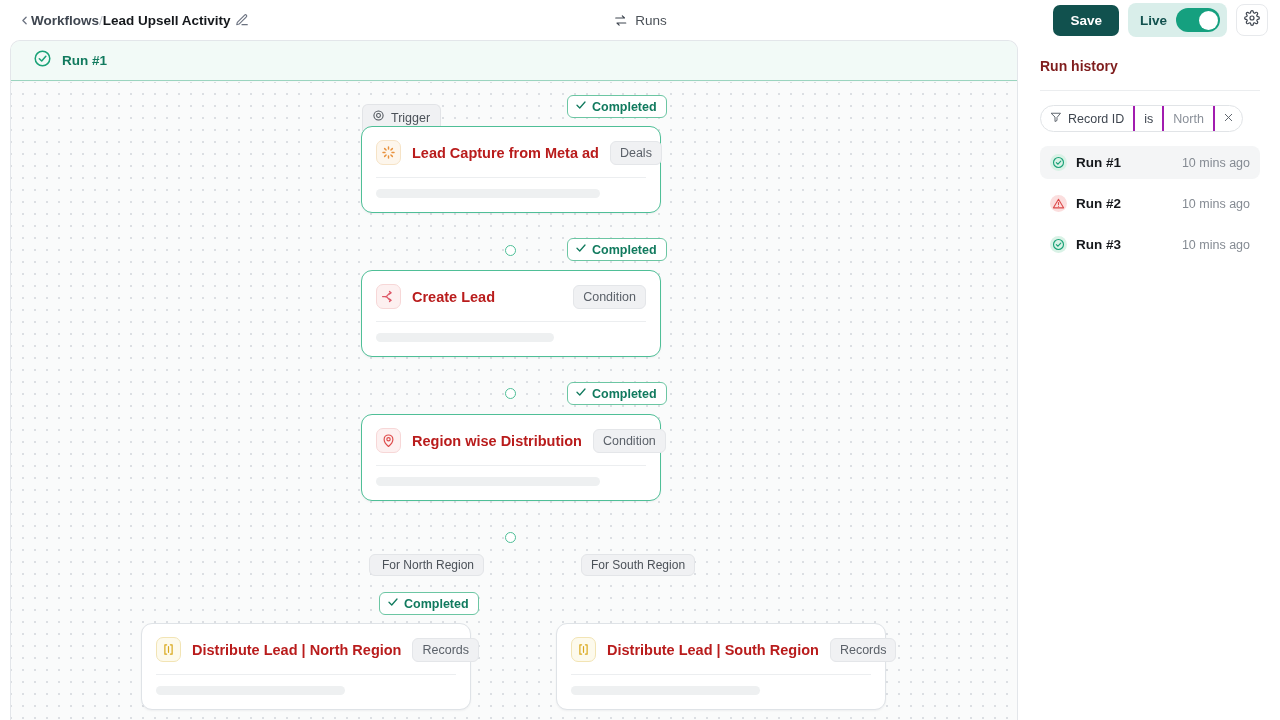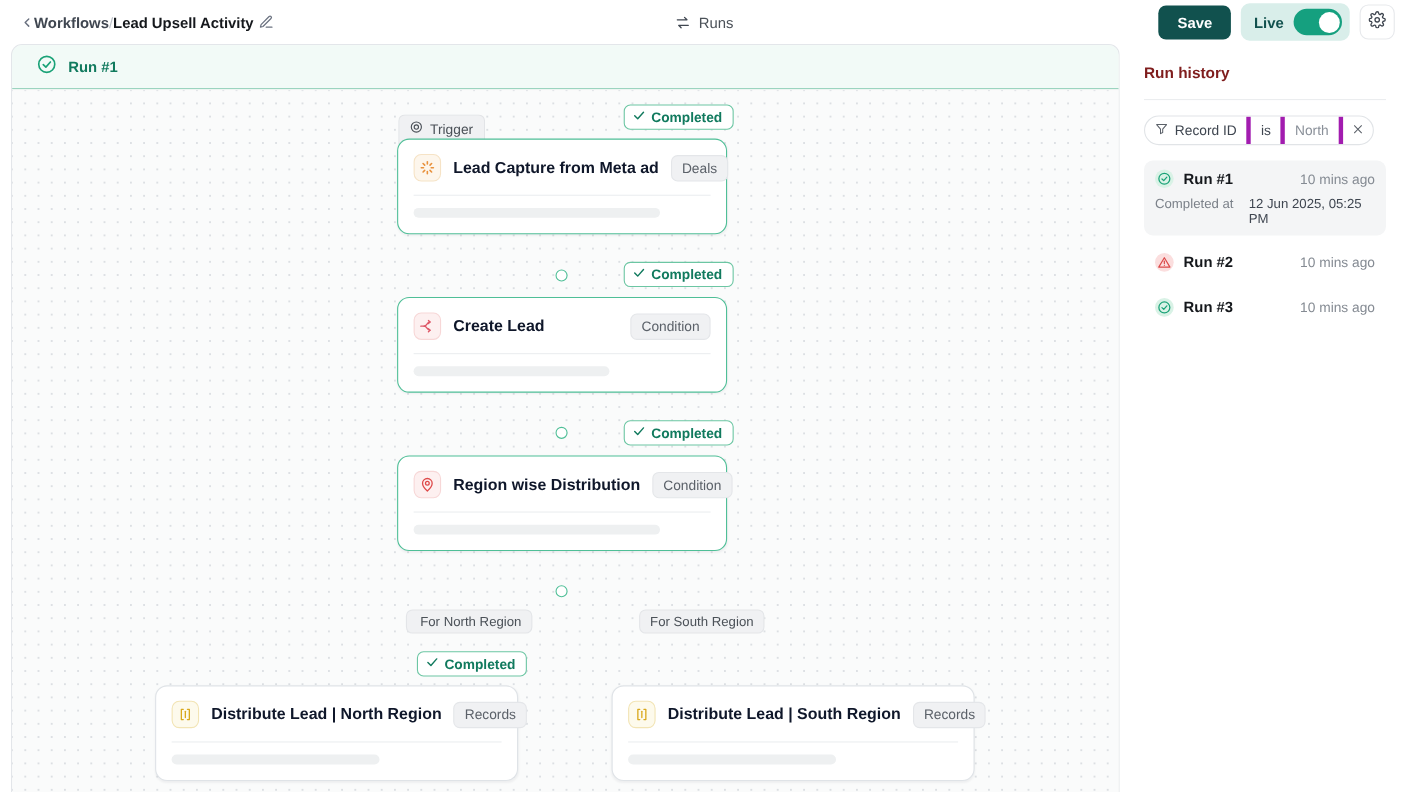--- a/index.html
+++ b/index.html
@@ -143,21 +143,21 @@
   .node-icon {
     width: 25px; height: 25px; flex: none;
     border-radius: 7px;
     display: flex; align-items: center; justify-content: center;
   }
   .ic-amber { background: #fdf6ec; border: 1px solid #f6e3c6; }
   .ic-red   { background: #fdf0f0; border: 1px solid #f7d7d7; }
   .ic-gold  { background: #fdfaec; border: 1px solid #f2e4b4; }
 
   .node-title {
-    font-size: 14.5px; font-weight: 700; color: #0f172a;
+    font-size: 14.5px; font-weight: 700; color: #b91c1c;
     white-space: nowrap;
   }
   .chip {
     margin-left: auto;
     background: #f0f1f3;
     border: 1px solid #e4e6e9;
     color: #5b6169;
     font-size: 12.5px;
     border-radius: 6px;
     padding: 4px 9px;
@@ -228,21 +228,21 @@
     border-radius: 999px;
     overflow: hidden;
     height: 27px;
     background: #ffffff;
   }
   .fc-seg {
     display: flex; align-items: center; gap: 6px;
     padding: 0 9px;
     font-size: 12.5px;
     color: #3f4650;
-    border-right: 4px solid #a21caf;
+    border-right: 2px solid #a21caf;
   }
   .fc-seg:last-child { border-right: none; }
   .fc-seg.muted { color: #8a9099; }
   .fc-x { cursor: pointer; color: #5b6169; padding: 0 8px; }
 
   .run-list { margin-top: 14px; }
   .run-item { border-radius: 8px; padding: 8px 10px; }
   .run-item.selected { background: #f4f5f6; }
   .run-row { display: flex; align-items: center; gap: 9px; }
   .run-name { font-size: 13.5px; font-weight: 700; color: #15181c; }
@@ -523,24 +523,20 @@
         <div class="run-row">
           <span class="ic-badge ic-ok">
             <svg width="13" height="13" viewBox="0 0 24 24" fill="none" stroke="#1aa277" stroke-width="2.1" stroke-linecap="round" stroke-linejoin="round">
                 <circle cx="12" cy="12" r="9.2"></circle>
                 <polyline points="8 12.3 11 15.2 16.2 9.3"></polyline>
               </svg>
           </span>
           <span class="run-name">Run #1</span>
           <span class="run-ago">10 mins ago</span>
         </div>
-        <div class="run-meta">
-          <span class="k">Completed at</span>
-          <span class="v">12 Jun 2025, 05:25 PM</span>
-        </div>
       </div>
 
       <div class="run-item" style="margin-top:8px;">
         <div class="run-row">
           <span class="ic-badge ic-warn">
             <svg width="13" height="13" viewBox="0 0 24 24" fill="none" stroke="#dc4a4a" stroke-width="2" stroke-linecap="round" stroke-linejoin="round">
                 <path d="M12 4.2 2.6 20h18.8Z"></path>
                 <path d="M12 10v4"></path>
                 <path d="M12 17h.01"></path>
               </svg>

